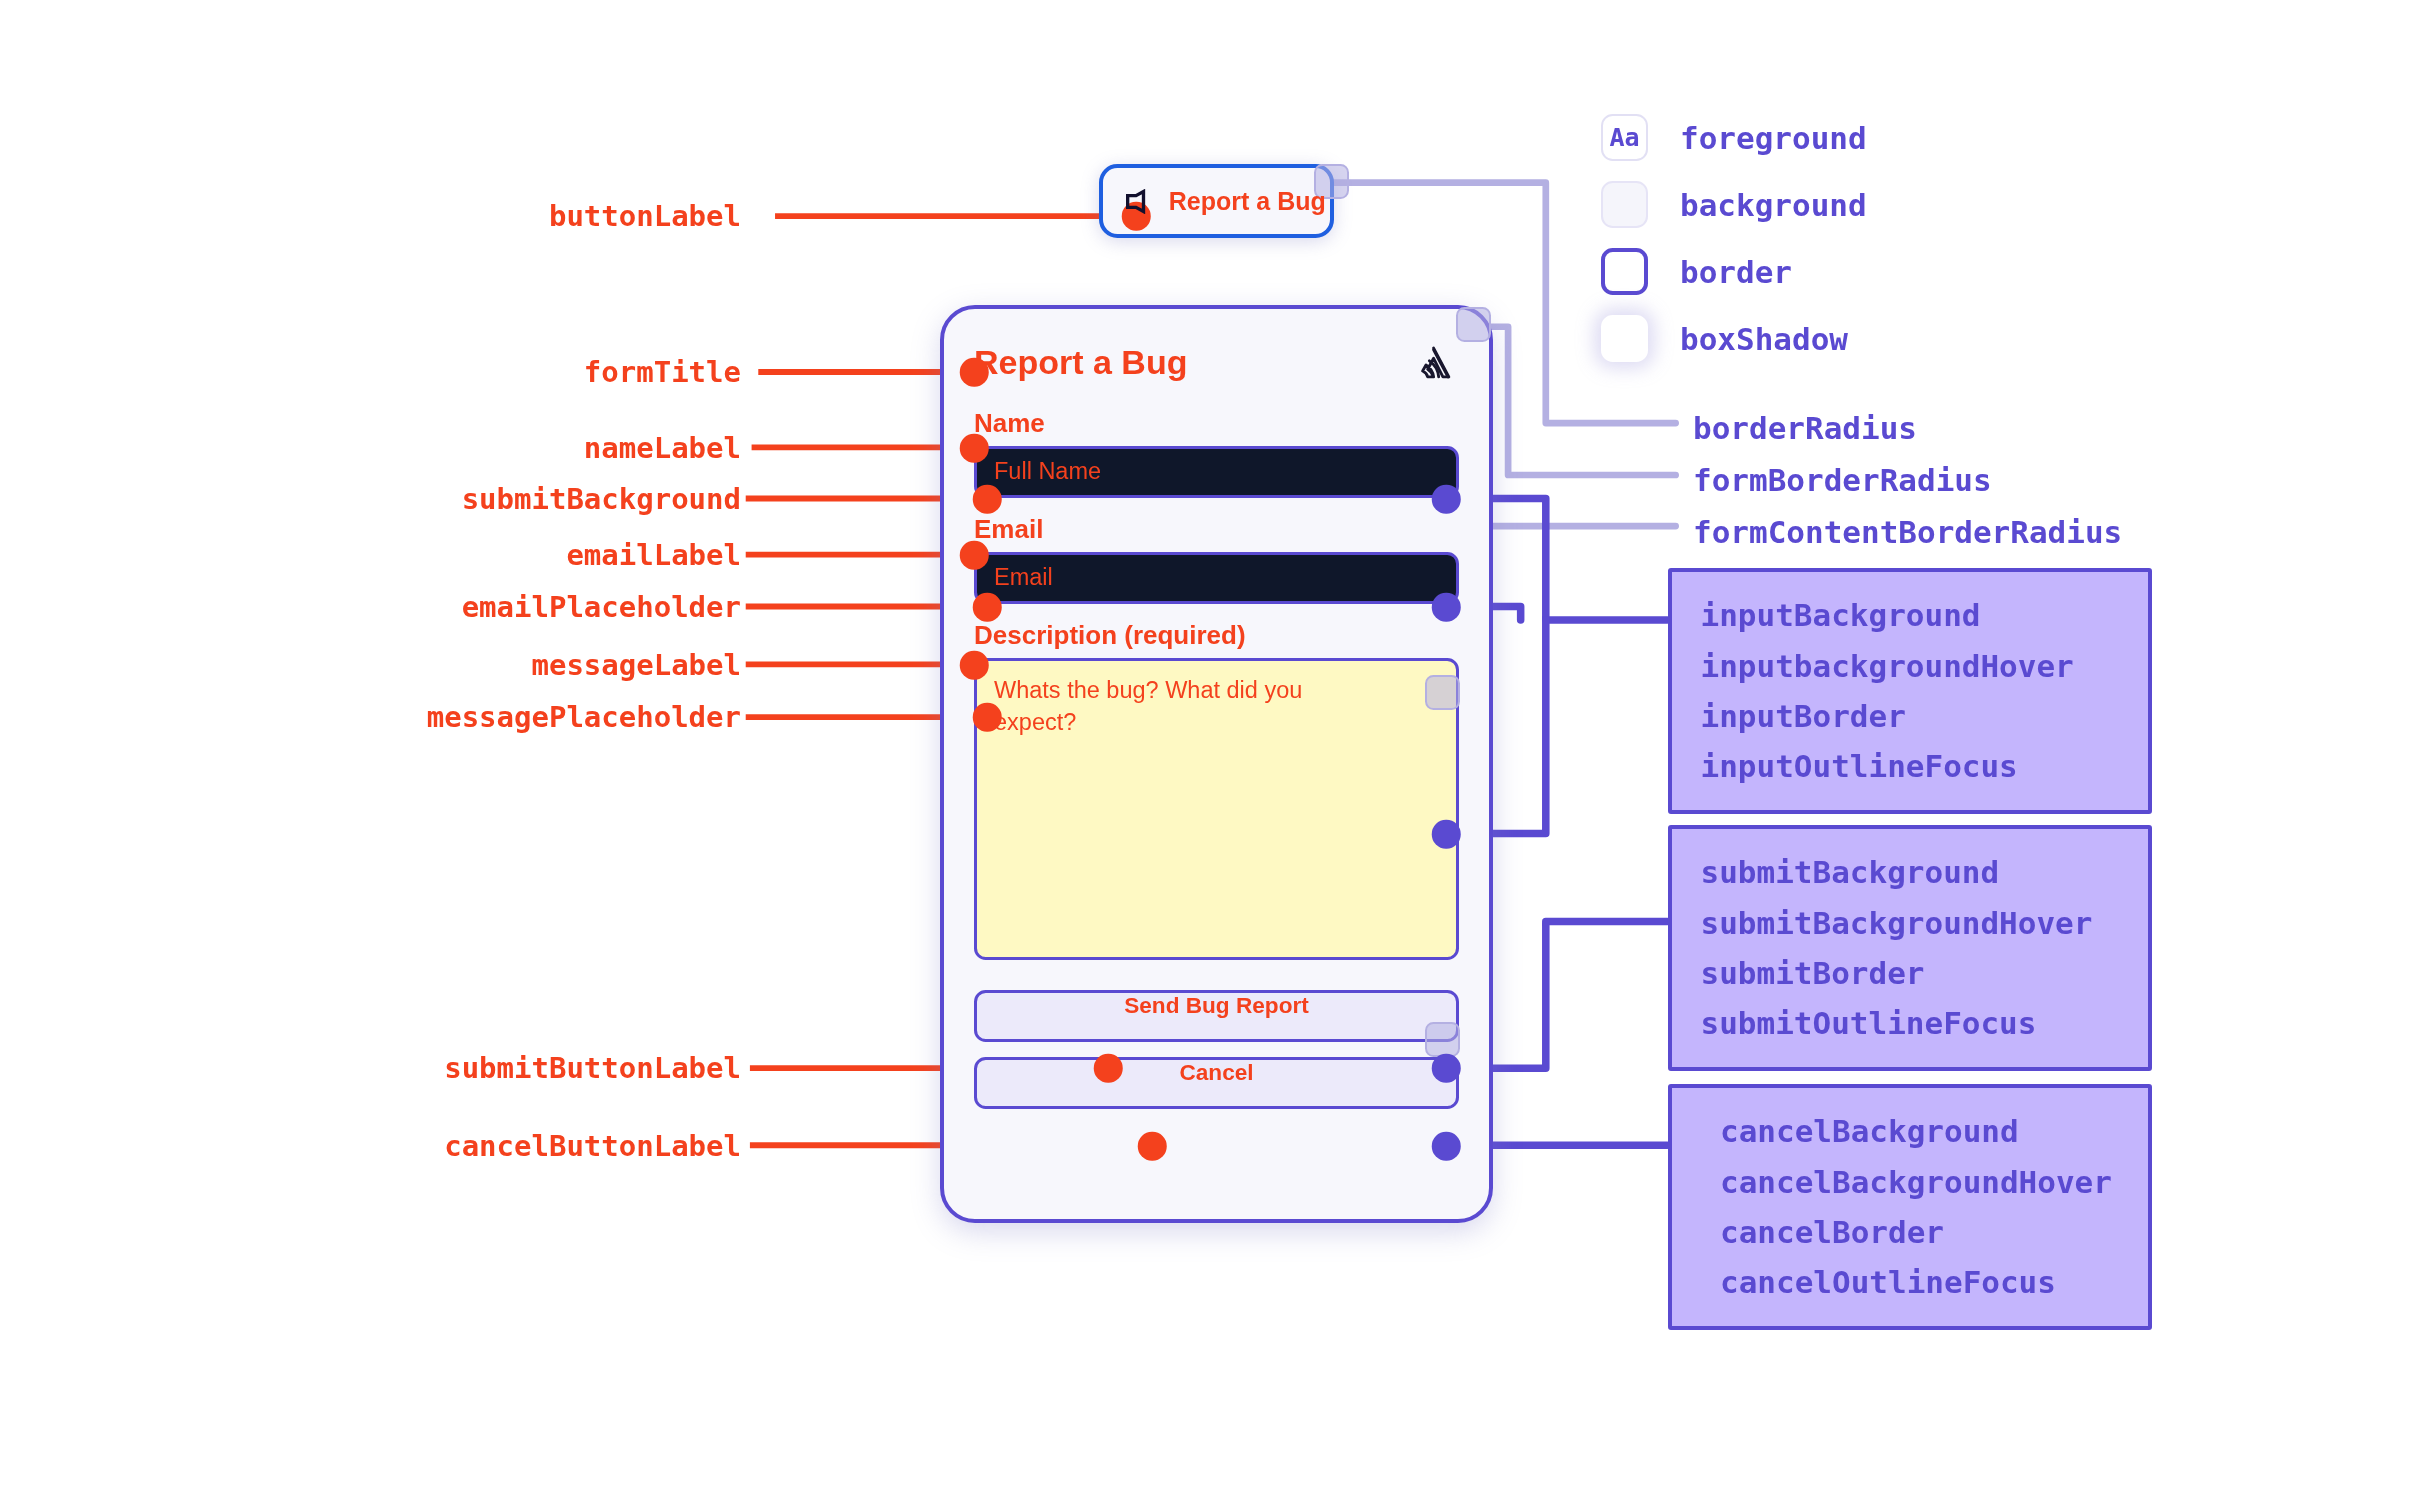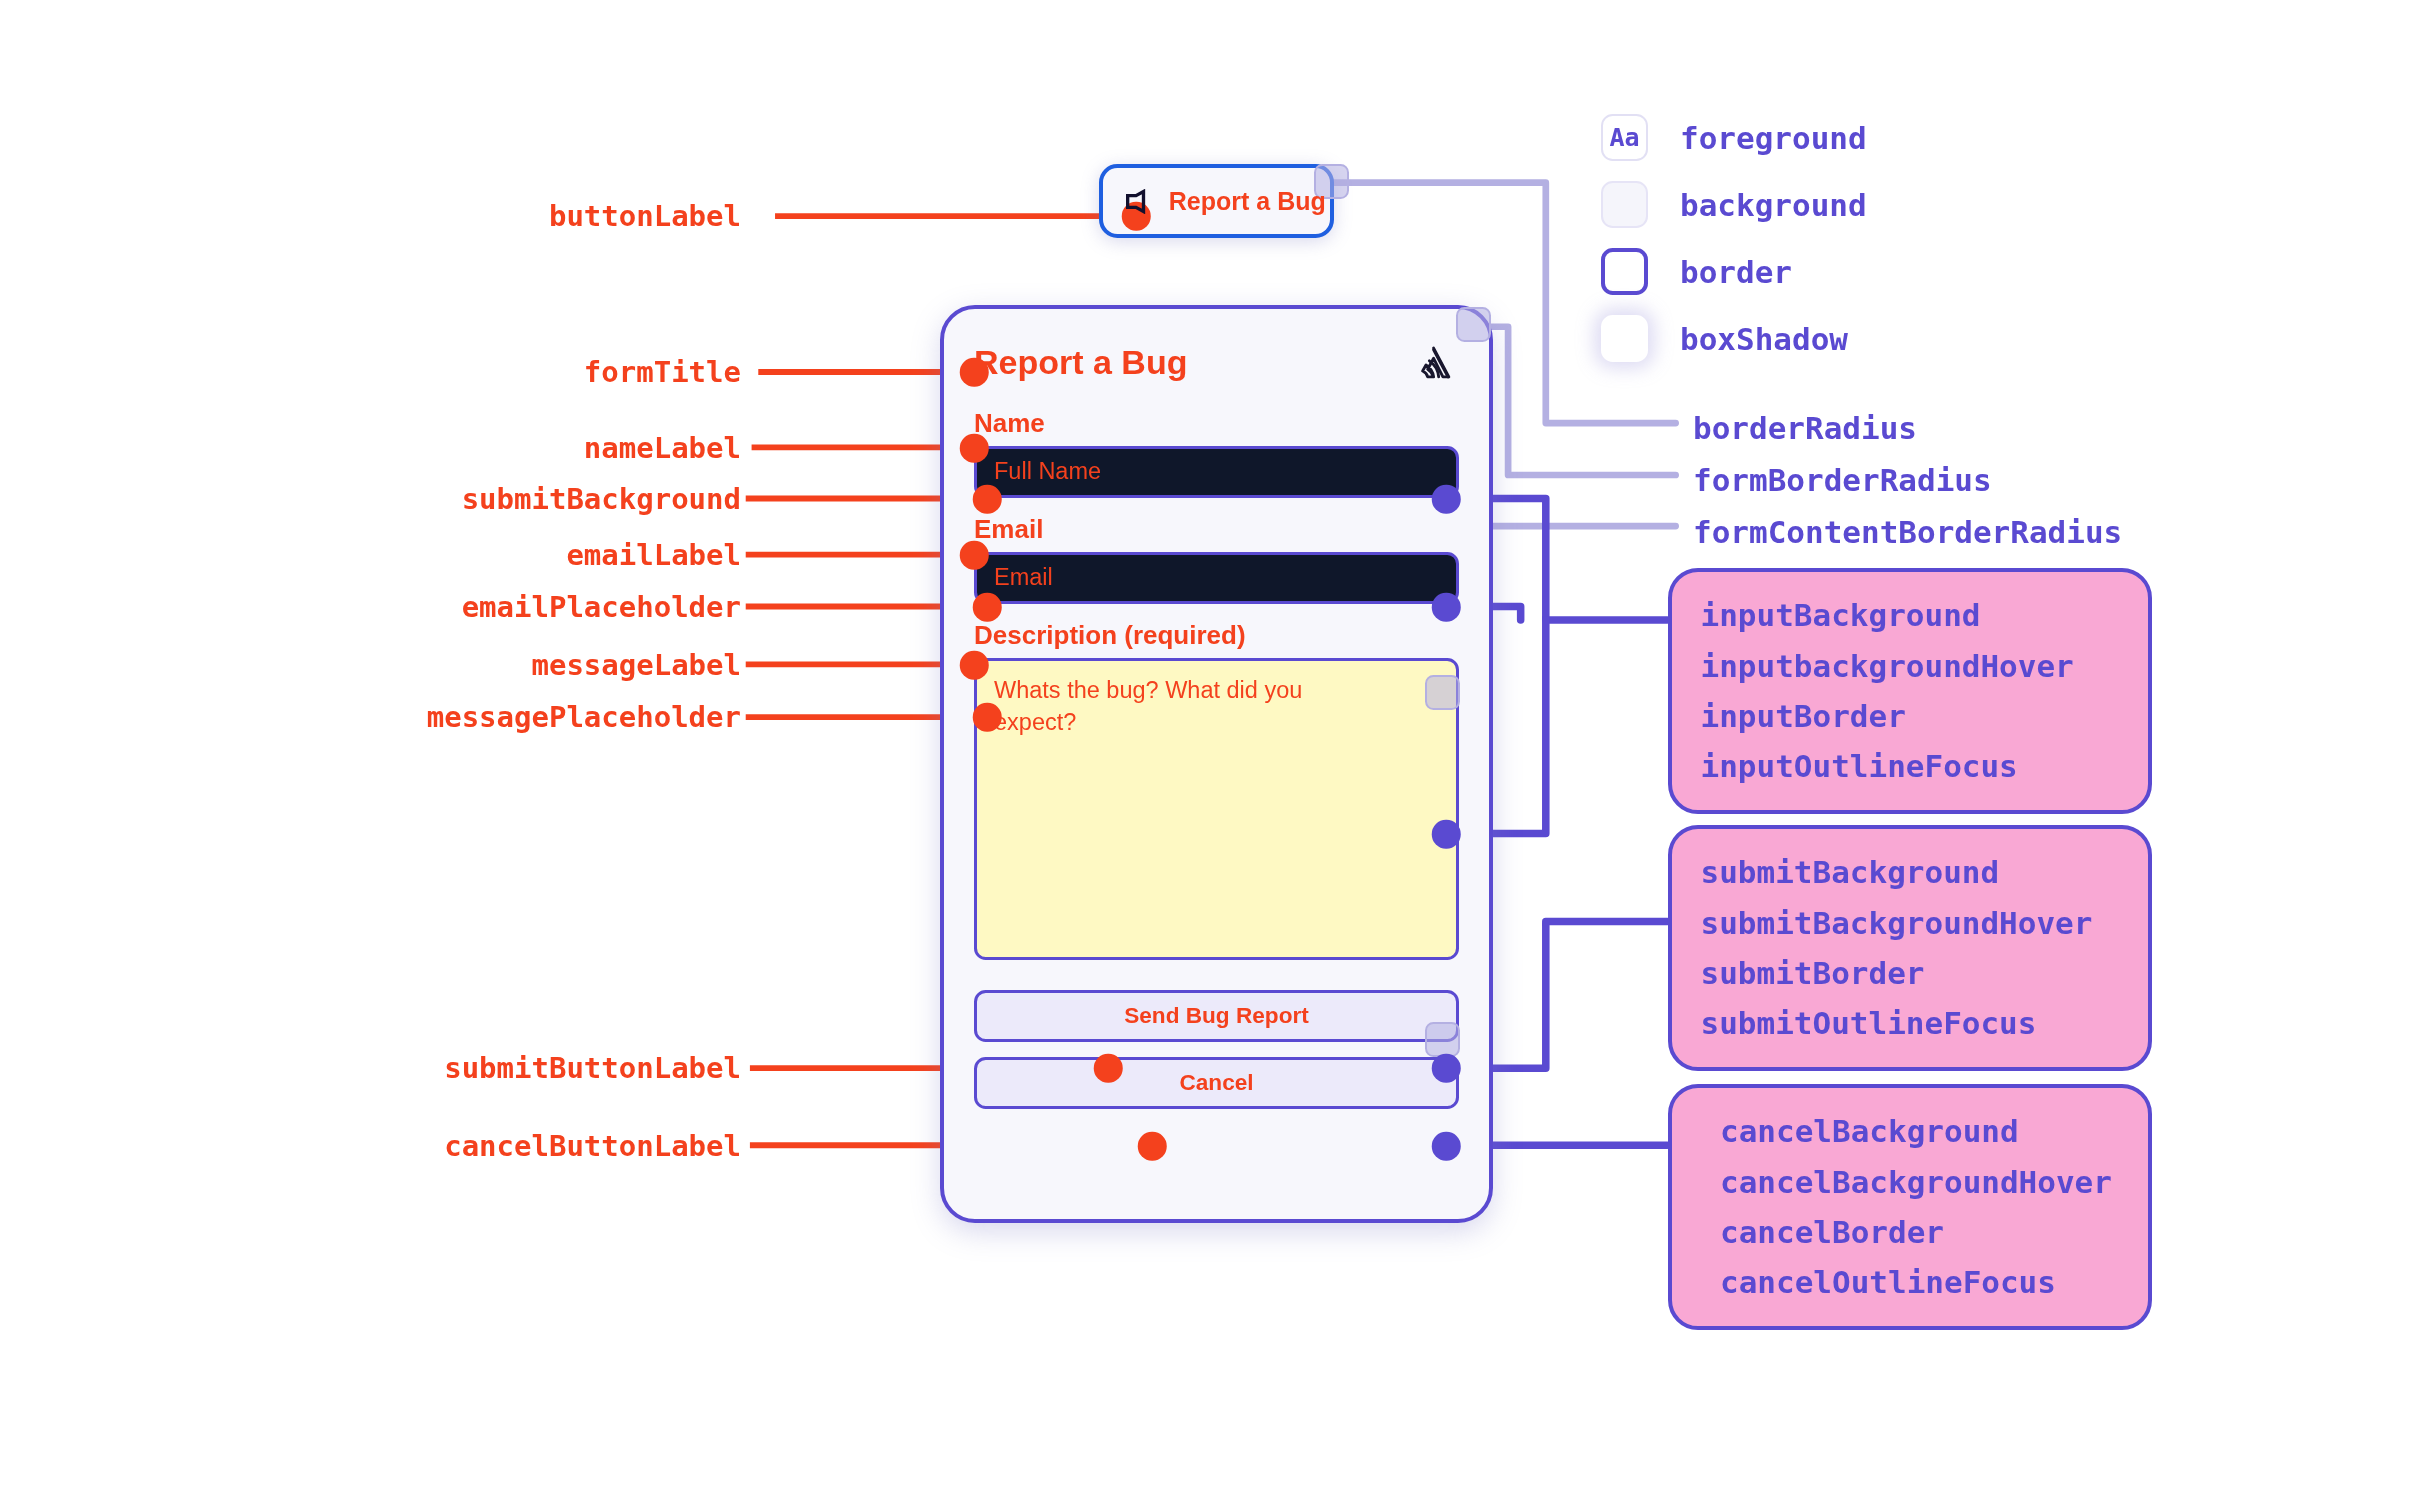--- a/index.html
+++ b/index.html
@@ -148,21 +148,20 @@
     line-height: 1.36;
     width: 352px;
   }
   .action-btn {
     box-sizing: border-box;
     background: #eceafa;
     border: 3.4px solid #5a4ad1;
     border-radius: 11.7px;
     height: 52px;
     display: flex;
-    align-items: center;
     justify-content: center;
     margin-bottom: 15px;
   }
   .action-label {
     color: #f4411d;
     font-size: 22.6px;
     font-weight: 700;
     white-space: nowrap;
   }
 
@@ -221,23 +220,23 @@
     font-family: "DejaVu Sans Mono", "Liberation Mono", monospace;
     font-size: 31px;
     font-weight: 700;
     white-space: nowrap;
   }
 
   
   .token-box {
     position: absolute;
     box-sizing: border-box;
-    background: #f9a8d4;
+    background: #c4b5fd;
     border: 4.2px solid #5a4ad1;
-    border-radius: 30px;
+    border-radius: 3px;
     padding: 18.4px 28.5px;
   }
   .token-item {
     color: #5a4ad1;
     font-family: "DejaVu Sans Mono", "Liberation Mono", monospace;
     font-size: 31px;
     font-weight: 700;
     line-height: 1.62;
     white-space: nowrap;
   }

